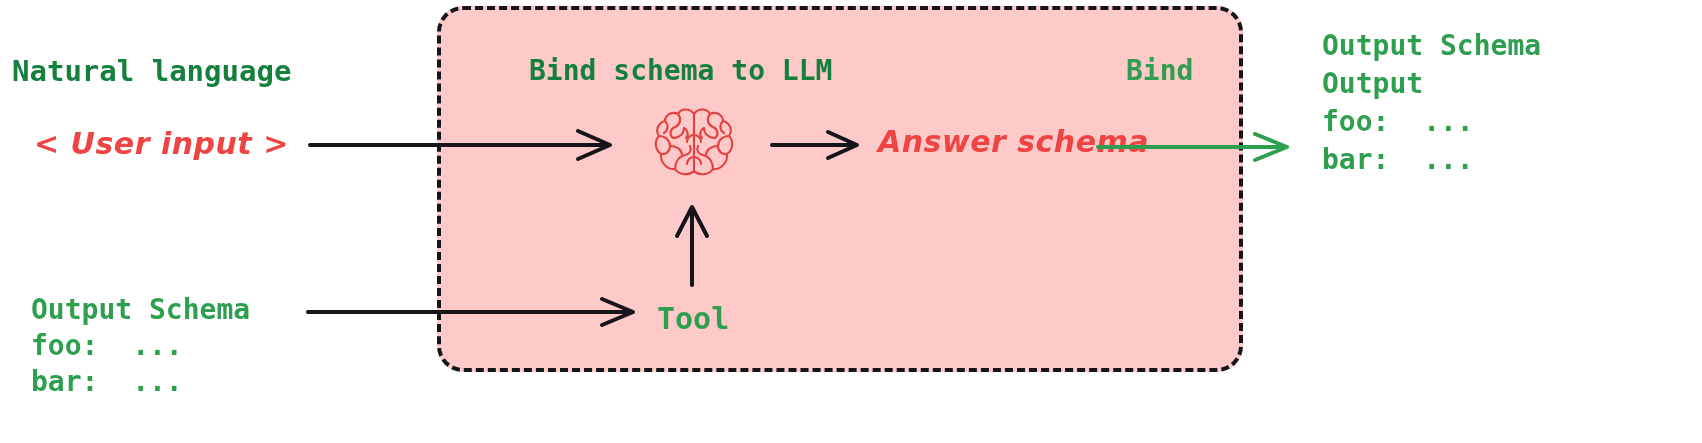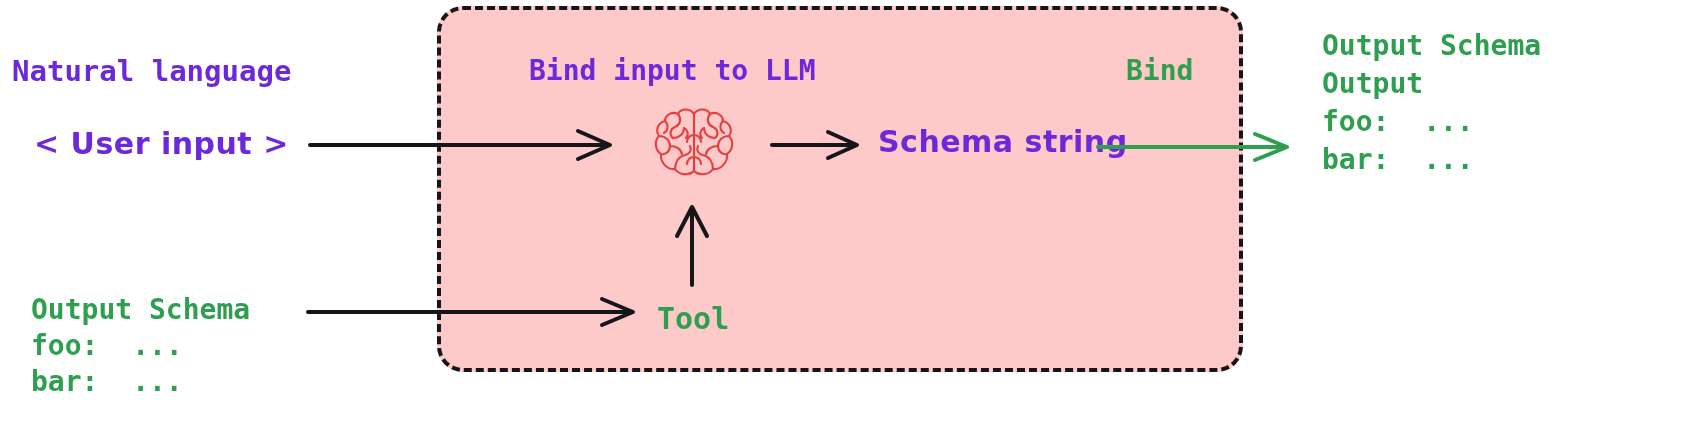--- a/index.html
+++ b/index.html
@@ -14,27 +14,28 @@
     overflow: hidden;
     font-family: "DejaVu Sans Mono", monospace;
   }
   .stage {
     position: absolute;
     inset: 0;
   }
   .mono {
     font-family: "DejaVu Sans Mono", monospace;
     font-weight: 700;
-    color: #6d28d9;
+    color: #15803d;
     white-space: pre;
   }
   .hand {
     font-family: "DejaVu Sans", sans-serif;
+    font-style: italic;
     font-weight: 600;
-    color: #6d28d9;
+    color: #ef4444;
     white-space: pre;
     letter-spacing: 0.5px;
   }
   .green {
     color: #2e9e4f;
   }
 
   
   #llm-box {
     position: absolute;
@@ -131,21 +132,21 @@
   <div id="natural-language-label" class="mono">Natural language</div>
 
   <div id="user-input-text" class="hand">&lt; User input &gt;</div>
 
   <div id="input-schema-block">
     <div class="mono green">Output Schema</div>
     <div class="mono green">foo:  ...</div>
     <div class="mono green">bar:  ...</div>
   </div>
 
-  <div id="bind-schema-label" class="mono">Bind input to LLM</div>
+  <div id="bind-schema-label" class="mono">Bind schema to LLM</div>
 
   <div id="parse-label" class="mono green">Bind</div>
 
   <div id="brain-icon-wrap">
     <svg width="92" height="74" viewBox="0 0 92 74" fill="none" stroke="#e5403f" stroke-width="2.1" stroke-linecap="round" stroke-linejoin="round">
       <path d="M46 9 C42 3, 33 3, 30 9 C24 6, 17 10, 17 16 C10 18, 7 25, 11 31
                C6 36, 7 45, 13 49 C12 57, 19 65, 27 64 C31 70, 41 71, 46 66
                C51 71, 61 70, 65 64 C73 65, 80 57, 79 49 C85 45, 86 36, 81 31
                C85 25, 82 18, 75 16 C75 10, 68 6, 62 9 C59 3, 50 3, 46 9 Z"></path>
       <path d="M46 9 L46 66"></path>
@@ -163,21 +164,21 @@
       <path d="M65 64 C65 57, 61 51, 55 50 C50 49, 48 45, 50 41"></path>
       <path d="M56 23 C52 25, 51 30, 54 33"></path>
       <path d="M70 41 C64 41, 59 44, 58 49"></path>
       <path d="M46 30 C42 30, 39 33, 39 37"></path>
       <path d="M46 30 C50 30, 53 33, 53 37"></path>
       <path d="M46 52 C42 52, 39 55, 39 59"></path>
       <path d="M46 52 C50 52, 53 55, 53 59"></path>
     </svg>
   </div>
 
-  <div id="answer-string-text" class="hand">Schema string</div>
+  <div id="answer-string-text" class="hand">Answer schema</div>
 
   <div id="tool-label" class="mono green">Tool</div>
 
   <div id="output-schema-block">
     <div class="mono green">Output Schema</div>
     <div class="mono green">Output</div>
     <div class="mono green">foo:  ...</div>
     <div class="mono green">bar:  ...</div>
   </div>
 

